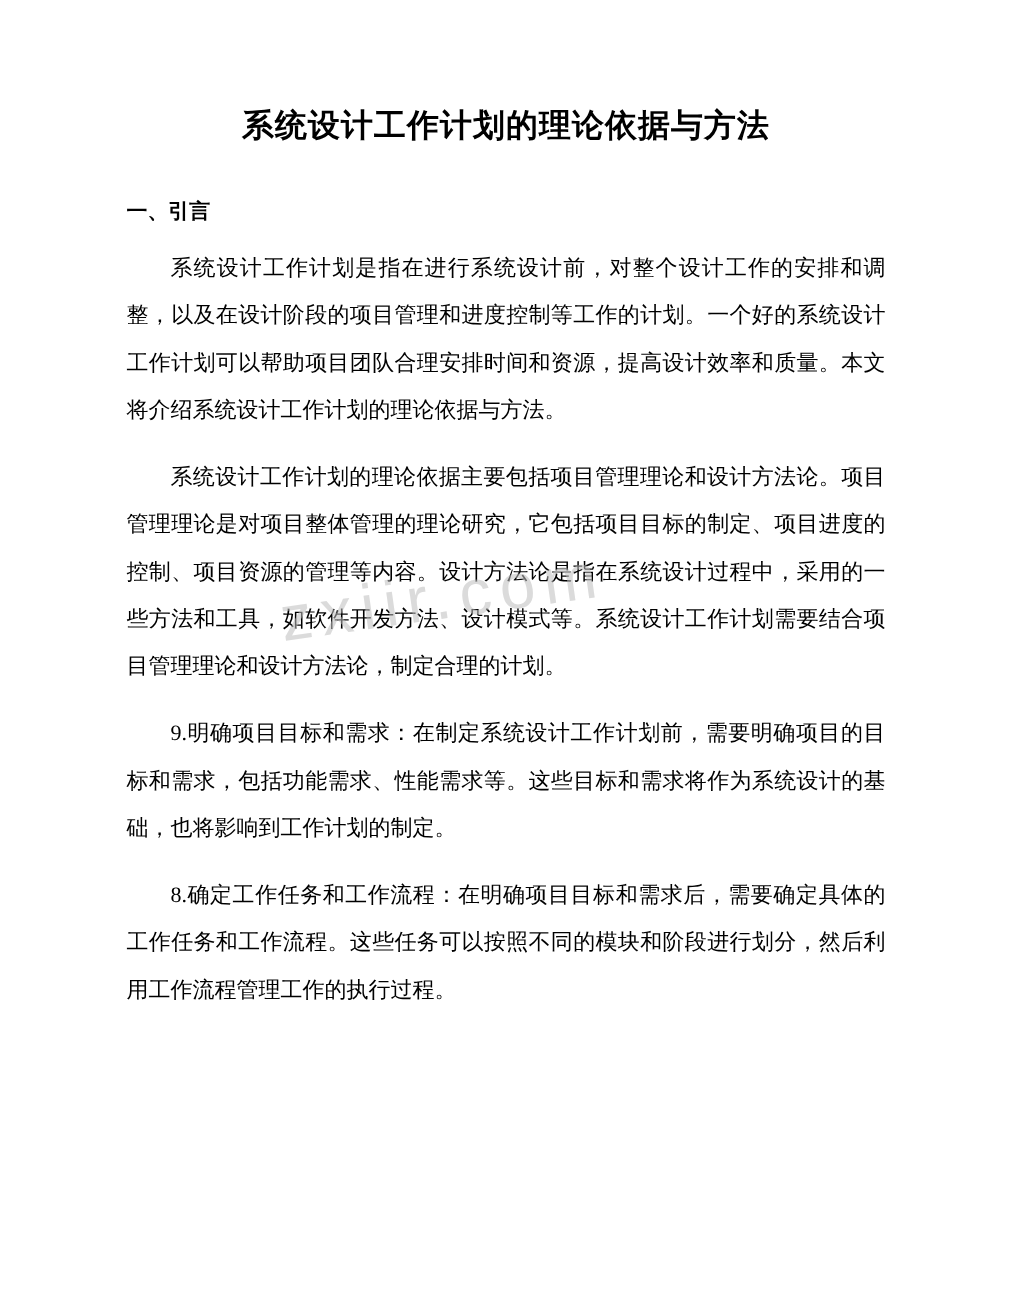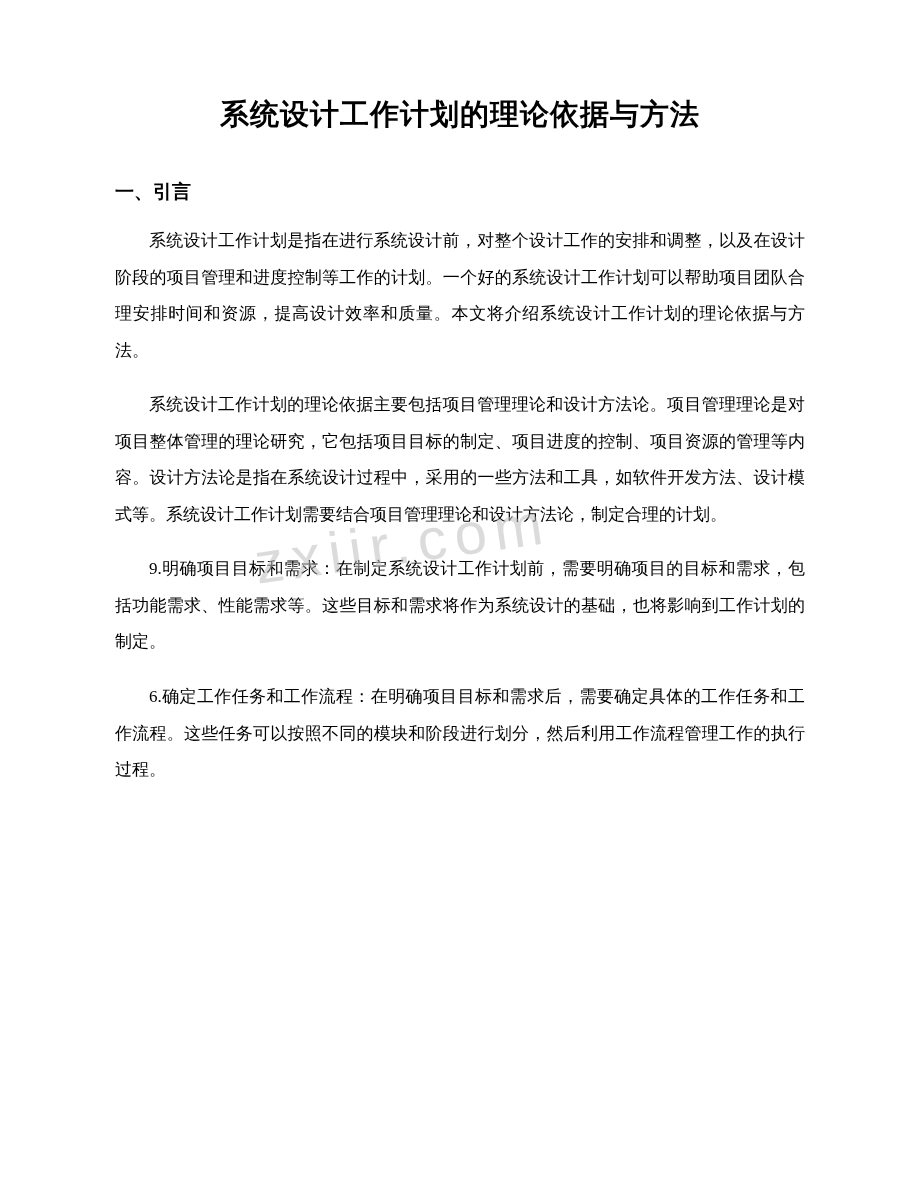--- a/index.html
+++ b/index.html
@@ -29,21 +29,21 @@
     margin: 0 0 44px 0;
     letter-spacing: 1px;
   }
   .section-heading {
     font-family: "Liberation Sans", sans-serif;
     font-size: 19px;
     font-weight: 700;
     margin: 34px 0 18px 0;
   }
   .para {
-    font-size: 17px;
+    font-size: 20px;
     line-height: 2.15;
     text-align: justify;
     text-indent: 2em;
     margin: 16px 0 18px 0;
   }
   .watermark {
     position: absolute;
     left: 255px;
     top: 530px;
     width: 500px;
@@ -67,15 +67,15 @@
 <div class="page">
   <div class="content">
     <h1 class="doc-title">系统设计工作计划的理论依据与方法</h1>
 
     <h2 class="section-heading">一、引言</h2>
     <p class="para">系统设计工作计划是指在进行系统设计前，对整个设计工作的安排和调整，以及在设计阶段的项目管理和进度控制等工作的计划。一个好的系统设计工作计划可以帮助项目团队合理安排时间和资源，提高设计效率和质量。本文将介绍系统设计工作计划的理论依据与方法。</p>
 
     <p class="para">系统设计工作计划的理论依据主要包括项目管理理论和设计方法论。项目管理理论是对项目整体管理的理论研究，它包括项目目标的制定、项目进度的控制、项目资源的管理等内容。设计方法论是指在系统设计过程中，采用的一些方法和工具，如软件开发方法、设计模式等。系统设计工作计划需要结合项目管理理论和设计方法论，制定合理的计划。</p>
 
     <p class="para">9.明确项目目标和需求：在制定系统设计工作计划前，需要明确项目的目标和需求，包括功能需求、性能需求等。这些目标和需求将作为系统设计的基础，也将影响到工作计划的制定。</p>
-    <p class="para">6.确定工作任务和工作流程：在明确项目目标和需求后，需要确定具体的工作任务和工作流程。这些任务可以按照不同的模块和阶段进行划分，然后利用工作流程管理工作的执行过程。</p>
+    <p class="para">8.确定工作任务和工作流程：在明确项目目标和需求后，需要确定具体的工作任务和工作流程。这些任务可以按照不同的模块和阶段进行划分，然后利用工作流程管理工作的执行过程。</p>
   </div>
 </div>
 
 </body></html>

